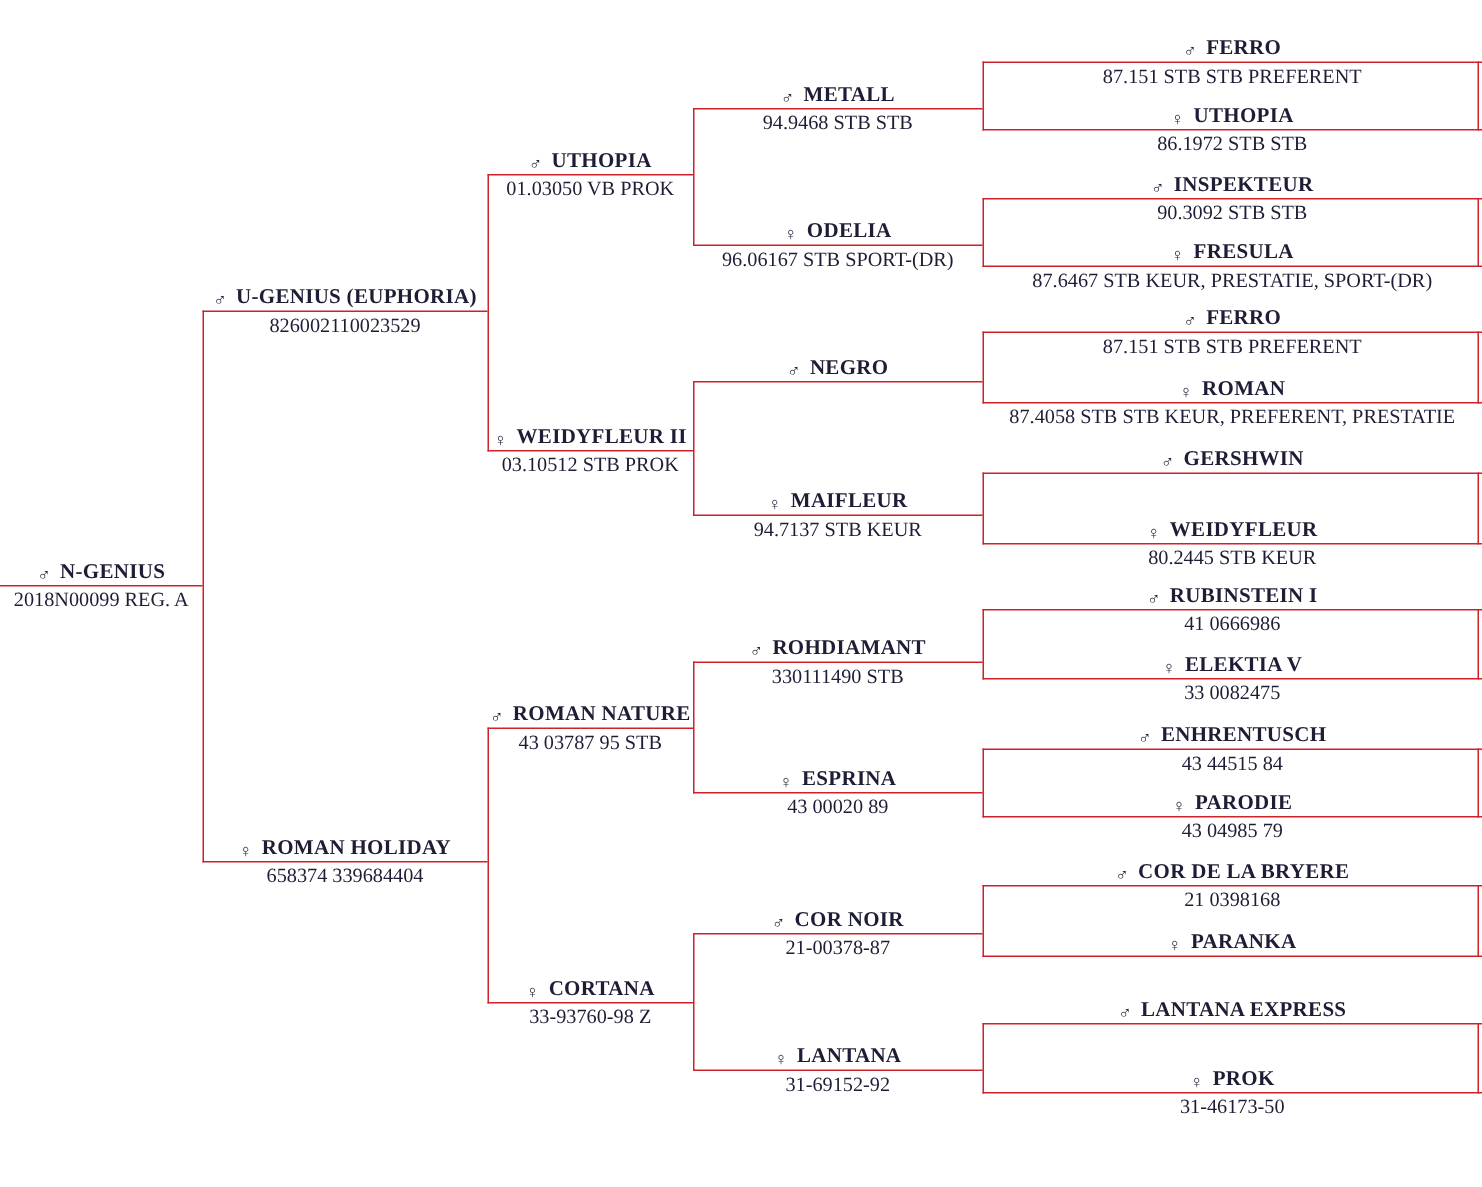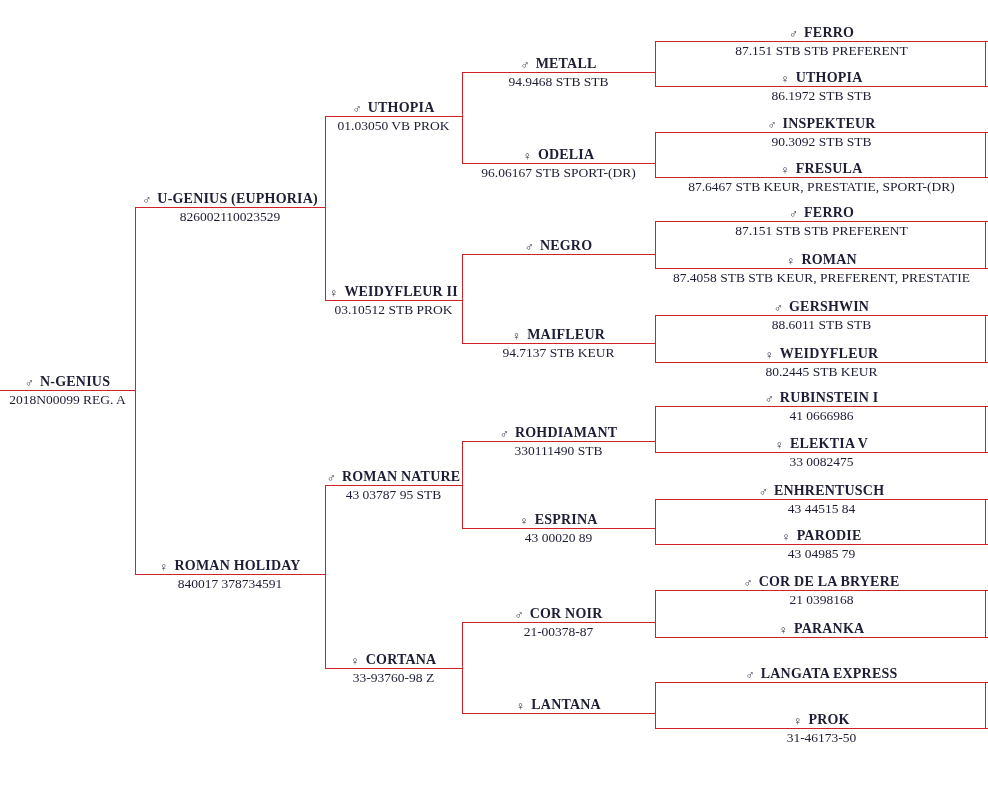--- a/index.html
+++ b/index.html
@@ -117,21 +117,21 @@
         <span class="sym">♂</span>
         <span>U-GENIUS (EUPHORIA)</span>
       </div>
     <div class="reg">826002110023529</div>
   </div>
   <div class="node" style="left:135px;top:554px;width:190px">
     <div class="nrow">
         <span class="sym">♀</span>
         <span>ROMAN HOLIDAY</span>
       </div>
-    <div class="reg">840017 378734591</div>
+    <div class="reg">658374 339684404</div>
   </div>
 
   <div class="node" style="left:325px;top:96px;width:137px">
     <div class="nrow">
         <span class="sym">♂</span>
         <span>UTHOPIA</span>
       </div>
     <div class="reg">01.03050 VB PROK</div>
   </div>
   <div class="node" style="left:325px;top:280px;width:137px">
@@ -202,20 +202,21 @@
         <span class="sym">♂</span>
         <span>COR NOIR</span>
       </div>
     <div class="reg">21-00378-87</div>
   </div>
   <div class="node" style="left:462px;top:693px;width:193px">
     <div class="nrow">
         <span class="sym">♀</span>
         <span>LANTANA</span>
       </div>
+    <div class="reg">31-69152-92</div>
   </div>
 
   <div class="node" style="left:655px;top:21px;width:333px">
     <div class="nrow">
         <span class="sym">♂</span>
         <span>FERRO</span>
       </div>
     <div class="reg">87.151 STB STB PREFERENT</div>
   </div>
   <div class="node" style="left:655px;top:66px;width:333px">
@@ -251,21 +252,20 @@
         <span class="sym">♀</span>
         <span>ROMAN</span>
       </div>
     <div class="reg">87.4058 STB STB KEUR, PREFERENT, PRESTATIE</div>
   </div>
   <div class="node" style="left:655px;top:295px;width:333px">
     <div class="nrow">
         <span class="sym">♂</span>
         <span>GERSHWIN</span>
       </div>
-    <div class="reg">88.6011 STB STB</div>
   </div>
   <div class="node" style="left:655px;top:342px;width:333px">
     <div class="nrow">
         <span class="sym">♀</span>
         <span>WEIDYFLEUR</span>
       </div>
     <div class="reg">80.2445 STB KEUR</div>
   </div>
   <div class="node" style="left:655px;top:386px;width:333px">
     <div class="nrow">
@@ -304,21 +304,21 @@
   </div>
   <div class="node" style="left:655px;top:617px;width:333px">
     <div class="nrow">
         <span class="sym">♀</span>
         <span>PARANKA</span>
       </div>
   </div>
   <div class="node" style="left:655px;top:662px;width:333px">
     <div class="nrow">
         <span class="sym">♂</span>
-        <span>LANGATA EXPRESS</span>
+        <span>LANTANA EXPRESS</span>
       </div>
   </div>
   <div class="node" style="left:655px;top:708px;width:333px">
     <div class="nrow">
         <span class="sym">♀</span>
         <span>PROK</span>
       </div>
     <div class="reg">31-46173-50</div>
   </div>
 

